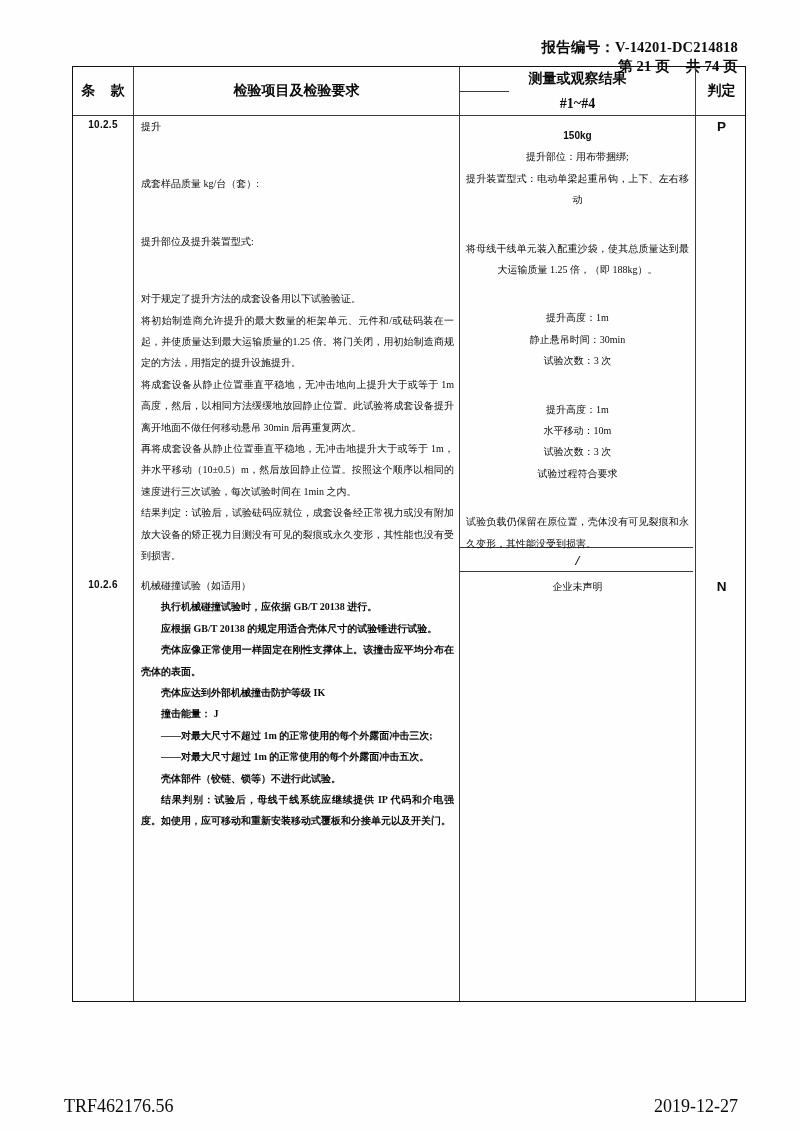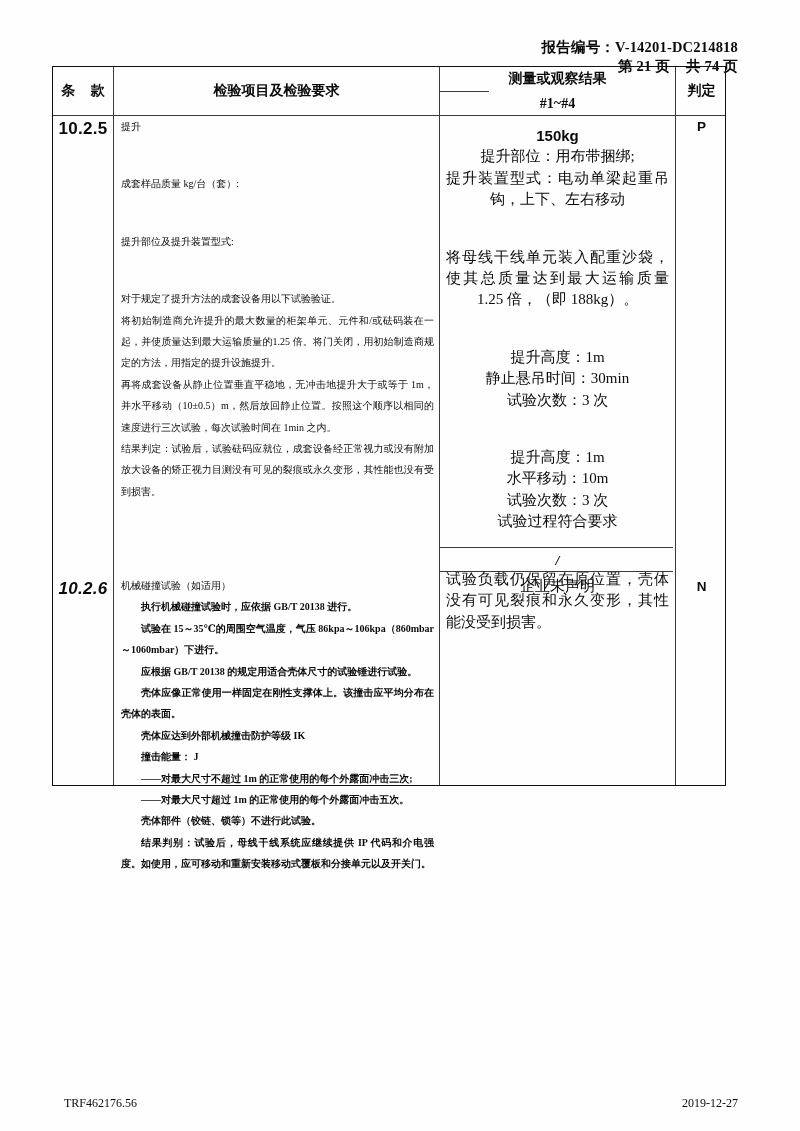--- a/index.html
+++ b/index.html
@@ -43,24 +43,24 @@
   .doc-header .pager {
     white-space: nowrap;
     display: flex;
     gap: 16px;
     margin-left: 44px;
   }
 
   
   .report-table {
     position: absolute;
-    left: 52px;
+    left: 72px;
     top: 66px;
     width: 674px;
-    height: 720px;
+    height: 936px;
     border: 1.6px solid #111;
     box-sizing: border-box;
   }
 
   
   .vrule {
     position: absolute;
     top: 0;
     bottom: 0;
     width: 1px;
@@ -107,21 +107,21 @@
     box-sizing: border-box;
   }
 
   .col-clause  { left: 0px;   width: 60px;  }
   .col-item    { left: 61px;  width: 325px; }
   .col-result  { left: 387px; width: 235px; }
   .col-verdict { left: 623px; width: 51px;  }
 
   .clause-no {
     font-family: "Liberation Sans", "DejaVu Sans", sans-serif;
-    font-size: 17px;
+    font-size: 10px;
     font-weight: bold;
     text-align: center;
     letter-spacing: 0.3px;
   }
 
   .verdict {
     font-family: "Liberation Sans", "DejaVu Sans", sans-serif;
     font-size: 13.5px;
     font-weight: bold;
     text-align: center;
@@ -135,26 +135,26 @@
     text-align: justify;
     text-justify: inter-ideograph;
   }
   .req p { margin: 0; }
   .req p.ind { text-indent: 2em; font-weight: bold; }
   .req p.gap { margin-top: 36px; }
 
   
   .res {
     padding: 0 6px;
-    font-size: 15px;
+    font-size: 10px;
     line-height: 21.4px;
     text-align: center;
   }
   .res p { margin: 0; }
-  .res p.gap { margin-top: 36px; }
+  .res p.gap { margin-top: 27px; }
   .res .blk-just {
     text-align: justify;
     text-justify: inter-ideograph;
     text-align-last: center;
   }
   .res .para-just {
     text-align: justify;
     text-justify: inter-ideograph;
   }
   .res-slash {
@@ -168,21 +168,21 @@
 
   
   .doc-footer {
     position: absolute;
     left: 64px;
     top: 1096px;
     width: 674px;
     display: flex;
     align-items: center;
     justify-content: space-between;
-    font-size: 12px;
+    font-size: 18px;
   }
 </style>
 </head>
 <body>
 
 <div class="page">
 
   <div class="doc-header">
     <div class="report-no"><span>报告编号：</span><span>V-14201-DC214818</span></div>
     <div class="pager">
@@ -211,47 +211,47 @@
     <div class="cell col-clause clause-no" style="top:52px;">10.2.5</div>
 
     <div class="cell col-verdict verdict" style="top:52px;">P</div>
 
     <div class="cell col-item req" style="top:49px;">
       <p>提升</p>
       <p class="gap">成套样品质量 kg/台（套）:</p>
       <p class="gap">提升部位及提升装置型式:</p>
       <p class="gap">对于规定了提升方法的成套设备用以下试验验证。</p>
       <p>将初始制造商允许提升的最大数量的柜架单元、元件和/或砝码装在一起，并使质量达到最大运输质量的1.25 倍。将门关闭，用初始制造商规定的方法，用指定的提升设施提升。</p>
+      <p>将成套设备从静止位置垂直平稳地，无冲击地向上提升大于或等于 1m 高度，然后，以相同方法缓缓地放回静止位置。此试验将成套设备提升离开地面不做任何移动悬吊 30min 后再重复两次。</p>
       <p>再将成套设备从静止位置垂直平稳地，无冲击地提升大于或等于 1m，并水平移动（10±0.5）m，然后放回静止位置。按照这个顺序以相同的速度进行三次试验，每次试验时间在 1min 之内。</p>
       <p>结果判定：试验后，试验砝码应就位，成套设备经正常视力或没有附加放大设备的矫正视力目测没有可见的裂痕或永久变形，其性能也没有受到损害。</p>
     </div>
 
     <div class="cell col-result res" style="top:58px;">
       <p class="num">150kg</p>
       <p>提升部位：用布带捆绑;</p>
       <p class="blk-just">提升装置型式：电动单梁起重吊钩，上下、左右移动</p>
       <p class="gap blk-just">将母线干线单元装入配重沙袋，使其总质量达到最大运输质量 1.25 倍，（即 188kg）。</p>
       <p class="gap">提升高度：1m</p>
       <p>静止悬吊时间：30min</p>
       <p>试验次数：3 次</p>
       <p class="gap">提升高度：1m</p>
       <p>水平移动：10m</p>
       <p>试验次数：3 次</p>
       <p>试验过程符合要求</p>
       <p class="gap para-just">试验负载仍保留在原位置，壳体没有可见裂痕和永久变形，其性能没受到损害。</p>
     </div>
 
-    <div class="cell col-clause clause-no" style="top:512px;font-style:italic;">10.2.6</div>
+    <div class="cell col-clause clause-no" style="top:512px;">10.2.6</div>
 
     <div class="cell col-verdict verdict" style="top:512px;">N</div>
 
     <div class="cell col-item req" style="top:508px;">
       <p>机械碰撞试验（如适用）</p>
       <p class="ind">执行机械碰撞试验时，应依据 GB/T 20138 进行。</p>
-      <p class="ind">试验在 15～35℃的周围空气温度，气压 86kpa～106kpa（860mbar～1060mbar）下进行。</p>
       <p class="ind">应根据 GB/T 20138 的规定用适合壳体尺寸的试验锤进行试验。</p>
       <p class="ind">壳体应像正常使用一样固定在刚性支撑体上。该撞击应平均分布在壳体的表面。</p>
       <p class="ind">壳体应达到外部机械撞击防护等级 IK</p>
       <p class="ind">撞击能量：      J</p>
       <p class="ind">——对最大尺寸不超过 1m 的正常使用的每个外露面冲击三次;</p>
       <p class="ind">——对最大尺寸超过 1m 的正常使用的每个外露面冲击五次。</p>
       <p class="ind">壳体部件（铰链、锁等）不进行此试验。</p>
       <p class="ind">结果判别：试验后，母线干线系统应继续提供 IP 代码和介电强度。如使用，应可移动和重新安装移动式覆板和分接单元以及开关门。</p>
     </div>
 

